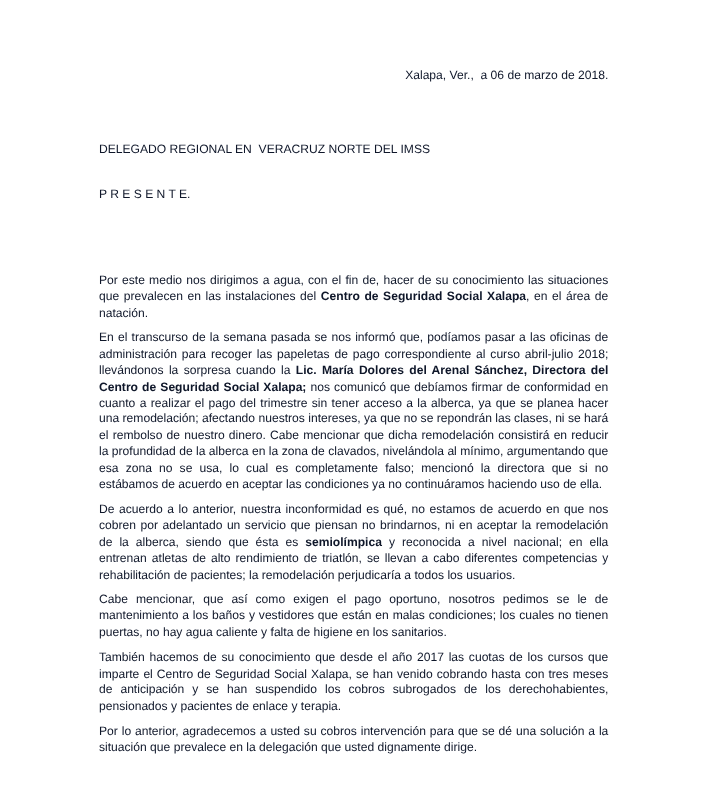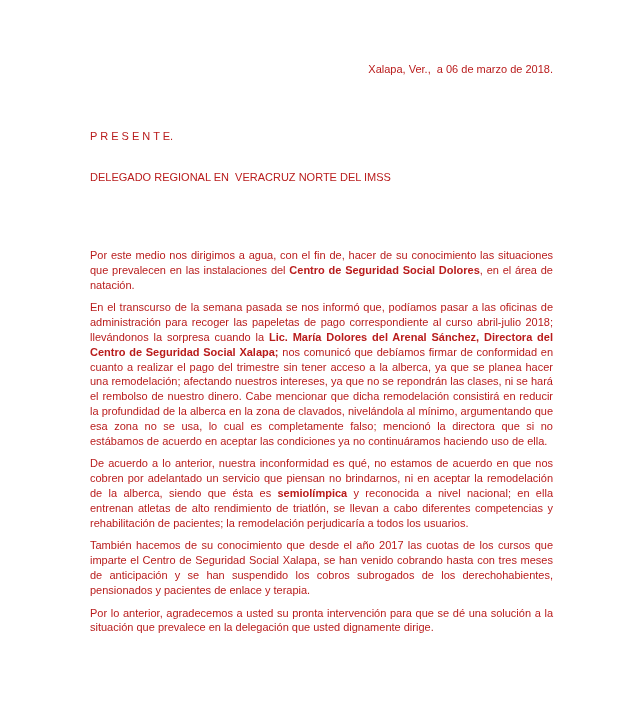--- a/index.html
+++ b/index.html
@@ -7,21 +7,21 @@
     padding: 0;
     background: #ffffff;
   }
   .page {
     position: relative;
     width: 640px;
     height: 727px;
     background: #ffffff;
     overflow: hidden;
     font-family: "Liberation Sans", sans-serif;
-    color: #b91c1c;
+    color: #0f172a;
   }
   .content {
     margin-left: 90px;
     margin-right: 87px;
   }
   .dateline {
     margin-top: 62px;
     text-align: right;
     font-size: 11px;
     line-height: 14px;
@@ -48,26 +48,27 @@
 </style>
 </head>
 <body>
 
 <div class="page">
   <div class="content">
 
     <div class="dateline">Xalapa, Ver.,  a 06 de marzo de 2018.</div>
 
     <div class="recipient">
+      <div>DELEGADO REGIONAL EN  VERACRUZ NORTE DEL IMSS</div>
       <div>P R E S E N T E.</div>
-      <div>DELEGADO REGIONAL EN  VERACRUZ NORTE DEL IMSS</div>
     </div>
 
     <div class="body-block" id="body-paragraphs">
-        <p class="para"><span class="seg">Por este medio nos dirigimos a agua, con el fin de, hacer de su conocimiento las situaciones que prevalecen en las instalaciones del </span><span class="seg-bold">Centro de Seguridad Social Dolores</span><span class="seg">, en el área  de natación.</span></p>
+        <p class="para"><span class="seg">Por este medio nos dirigimos a agua, con el fin de, hacer de su conocimiento las situaciones que prevalecen en las instalaciones del </span><span class="seg-bold">Centro de Seguridad Social Xalapa</span><span class="seg">, en el área  de natación.</span></p>
         <p class="para"><span class="seg">En el transcurso de la semana pasada se nos informó que, podíamos pasar a las oficinas de administración para recoger las papeletas de pago correspondiente al curso abril-julio 2018; llevándonos la sorpresa cuando  la </span><span class="seg-bold">Lic. María Dolores del Arenal Sánchez, Directora del Centro de Seguridad Social Xalapa;</span><span class="seg"> nos comunicó que debíamos firmar de conformidad en cuanto a realizar el pago del trimestre sin tener acceso a la alberca, ya que se planea hacer una remodelación; afectando nuestros intereses, ya que no se repondrán las clases, ni se hará el rembolso de nuestro dinero. Cabe mencionar que dicha remodelación consistirá en reducir la profundidad de la alberca en la zona de clavados, nivelándola al mínimo, argumentando que esa zona no se usa, lo cual es completamente falso; mencionó la directora que si no estábamos de acuerdo en aceptar las condiciones ya no continuáramos haciendo uso de ella.</span></p>
         <p class="para"><span class="seg">De acuerdo a lo anterior, nuestra inconformidad es  qué, no estamos de acuerdo en que nos cobren por adelantado  un servicio que piensan no brindarnos, ni en  aceptar la remodelación de la alberca, siendo que ésta es </span><span class="seg-bold">semiolímpica</span><span class="seg"> y reconocida a nivel nacional; en ella entrenan  atletas de alto rendimiento de triatlón,  se llevan a cabo diferentes competencias y rehabilitación de pacientes; la remodelación perjudicaría a todos los usuarios.</span></p>
+        <p class="para"><span class="seg">Cabe mencionar, que así como exigen el pago oportuno, nosotros pedimos se le de  mantenimiento a los baños y vestidores que están en malas condiciones; los cuales no tienen puertas, no hay agua caliente y  falta de higiene en los sanitarios.</span></p>
         <p class="para"><span class="seg">También hacemos de su conocimiento que desde el año 2017 las cuotas de los cursos que  imparte el Centro de Seguridad Social Xalapa, se han venido cobrando hasta con tres meses de anticipación y se han suspendido los cobros subrogados de los derechohabientes, pensionados y pacientes de enlace y terapia.</span></p>
-        <p class="para"><span class="seg">Por lo anterior, agradecemos a usted su pronta intervención para que se dé una solución a la situación que prevalece en la delegación  que usted dignamente dirige.</span></p>
+        <p class="para"><span class="seg">Por lo anterior, agradecemos a usted su cobros intervención para que se dé una solución a la situación que prevalece en la delegación  que usted dignamente dirige.</span></p>
       </div>
 
   </div>
 </div>
 
 </body></html>

